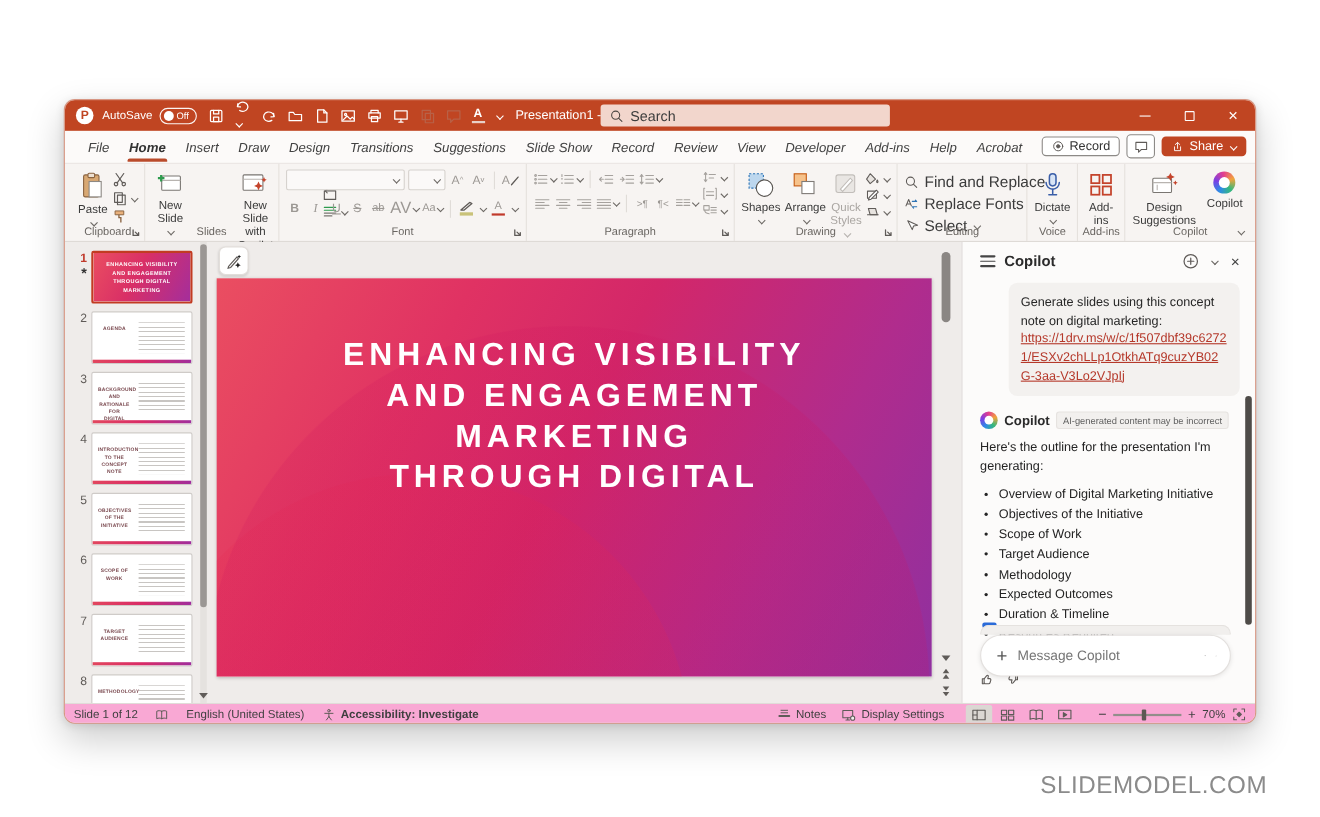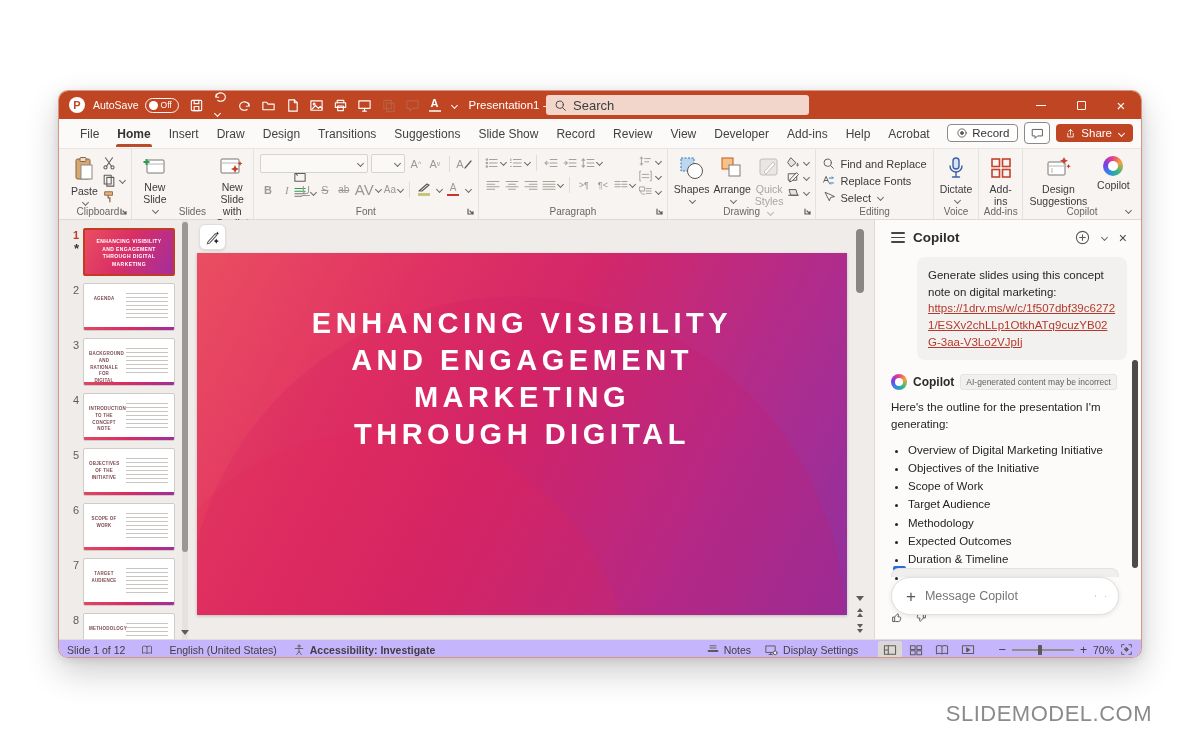--- a/index.html
+++ b/index.html
@@ -31,21 +31,21 @@
     background:#F2D6CC; border-radius:3px; display:flex; align-items:center; padding:0 8px; gap:6px;
   }
   .searchbox input { border:none; background:transparent; outline:none; font-size:13px; color:#3d3d3d; width:200px; font-family:Liberation Sans, sans-serif;}
   .searchbox input::placeholder { color:#3d3d3d; }
   .winctl { position:absolute; right:0; top:0; height:28px; display:flex; }
   .winctl div { width:40px; height:28px; display:flex; align-items:center; justify-content:center; color:#fff; font-size:13px; }
   .minglyph { width:10px; height:1px; background:#fff; }
   .maxglyph { width:9px; height:9px; border:1px solid #fff; border-radius:1px;}
   
   .tabrow { position:relative; height:30px; background:#FCFAF9; display:flex; align-items:center; padding-left:12px; border-bottom:1px solid #E8E4E1;}
-  .mtab { font-size:12px; color:#424242; padding:7px 9px 6px; position:relative; white-space:nowrap;}
+  .mtab { font-size:12px; color:#424242; padding:7px 9px 6px; position:relative; white-space:nowrap;font-style:italic;}
   .mtab.active { font-weight:bold; color:#333; }
   .mtab.active::after { content:""; position:absolute; left:8px; right:8px; bottom:0; height:3px; background:#BA4B2B; border-radius:2px 2px 0 0;}
   .tabrow-right { position:absolute; right:8px; top:3px; display:flex; align-items:center; gap:6px;}
   .rec-btn { display:flex; align-items:center; gap:4px; border:1px solid #8d8a87; border-radius:4px; padding:2px 8px; font-size:11.5px; background:#fff; color:#333;}
   .cmt-btn { border:1px solid #8d8a87; border-radius:4px; background:#fff; width:26px; height:22px; display:flex; align-items:center; justify-content:center;}
   .share-btn { display:flex; align-items:center; gap:5px; background:#C04522; color:#fff; border-radius:4px; padding:3px 9px; font-size:11.5px;}
   
   .cv { display:inline-block; width:5px; height:5px; border-right:1.2px solid #6e6a66; border-bottom:1.2px solid #6e6a66; transform:rotate(45deg); margin-left:2px; vertical-align:middle;}
   .cv.w { border-color:#fff; }
   
@@ -55,21 +55,21 @@
   .launcher { position:absolute; bottom:3px; right:3px; }
   .bigbtn { display:flex; flex-direction:column; align-items:center; font-size:10.5px; color:#3b3b3b; line-height:1.15; text-align:center; gap:3px; padding-top:2px;}
   .minicol { display:flex; flex-direction:column; gap:3px; padding-top:2px;}
   .minirow { display:flex; align-items:center; gap:2px; }
   .sbtn { display:flex; align-items:center; justify-content:center; min-width:16px; height:17px; font-size:11px; color:#9c9894; }
   .fontsel { width:108px; height:19px; background:#FBF9F8; border:1px solid #D6D2CE; border-radius:2px; display:flex; align-items:center; justify-content:flex-end; padding:0 4px;}
   .sizesel { width:34px; height:19px; background:#FBF9F8; border:1px solid #D6D2CE; border-radius:2px; display:flex; align-items:center; justify-content:flex-end; padding:0 4px;}
   .vdiv { width:1px; height:16px; background:#E0DCD8; margin:0 3px; align-self:center;}
   .frow { display:flex; align-items:center; gap:3px; }
   .fcol { display:flex; flex-direction:column; gap:5px; }
-  .editing-col { display:flex; flex-direction:column; gap:4px; font-size:11px; color:#3b3b3b; padding-top:3px;justify-content:space-between;}
+  .editing-col { display:flex; flex-direction:column; gap:4px; font-size:14px; color:#3b3b3b; padding-top:3px;justify-content:space-between;}
   .edit-item { display:flex; align-items:center; gap:5px; white-space:nowrap;}
   .ribbon-collapse { position:absolute; right:10px; bottom:6px; }
   .copilot-dot { border-radius:50%; background:conic-gradient(from 210deg,#2E8BE6,#7A3FE4,#E33D8F,#F2A33C,#35B97C,#2E8BE6); position:relative;}
   .copilot-dot::after { content:""; position:absolute; inset:25%; background:#fff; border-radius:50%;}
   
   .main { display:flex; height:419px; background:#EFECEA; position:relative;}
   
   .thumbs { width:132px; position:relative; padding:8px 0 0 4px; overflow:hidden; }
   .titem { display:flex; gap:4px; margin-bottom:7px; height:48px;}
   .tnum { width:16px; font-size:11px; color:#5f5b58; text-align:right; padding-top:1px;}
@@ -123,21 +123,21 @@
   .cp-list li { margin-bottom:3.5px; }
   .fb-row { display:flex; gap:10px; margin-top:8px; color:#555;}
   .blue-sliver { position:absolute; left:18px; bottom:68px; width:13px; height:5px; background:#2B6BD8; border-radius:2px;}
   .ghost-pill { position:absolute; left:16px; right:22px; bottom:62px; height:9px; border-radius:8px 8px 0 0; background:#F1EFED; border:1px solid #E5E2DF; border-bottom:none;}
   .cp-input { position:absolute; left:16px; right:22px; bottom:24px; height:38px; background:#fff; border:1px solid #E3E0DE; border-radius:19px; box-shadow:0 1px 5px rgba(0,0,0,.10); display:flex; align-items:center; padding:0 12px 0 14px; gap:9px;}
   .cp-input .plus { font-size:17px; color:#555; font-weight:400; line-height:1;}
   .cp-input input { flex:1; border:none; outline:none; background:transparent; font-size:12.5px; color:#333; font-family:inherit;}
   .cp-input input::placeholder { color:#767676; }
   .cpscroll { position:absolute; right:3px; top:140px; width:6px; height:208px; background:#4E4B48; border-radius:3px;}
   
-  .statusbar { height:20px; background:#c4b5fd; border-top:1px solid #E0DCD8; display:flex; align-items:center; font-size:10.5px; color:#3f3f3f; padding:4px 8px; gap:0;}
+  .statusbar { height:20px; background:#f9a8d4; border-top:1px solid #E0DCD8; display:flex; align-items:center; font-size:10.5px; color:#3f3f3f; padding:4px 8px; gap:0;}
   .sb-item { display:flex; align-items:center; gap:5px; margin-right:16px; white-space:nowrap;}
   .sb-right { margin-left:auto; display:flex; align-items:center; gap:10px;}
   .viewbtns { display:flex; align-items:center; gap:2px; margin-left:6px;}
   .viewbtns .vb { width:24px; height:18px; display:flex; align-items:center; justify-content:center; border-radius:2px;}
   .vb.active { background:#DBD7D3; }
   .zoomer { display:flex; align-items:center; gap:6px; margin-left:8px;}
   .ztrack { position:relative; width:62px; height:2px; background:#928E8A;}
   .ztrack .zthumb { position:absolute; left:26px; top:-4px; width:4px; height:10px; background:#5C5854; border-radius:1px;}
   .watermark { position:absolute; right:48px; bottom:16px; font-size:22px; color:#8b8b8b; letter-spacing:.5px;}
   svg.ic { fill:none; stroke:#5f5b58; stroke-width:1.2; stroke-linecap:round; stroke-linejoin:round; display:block;}

